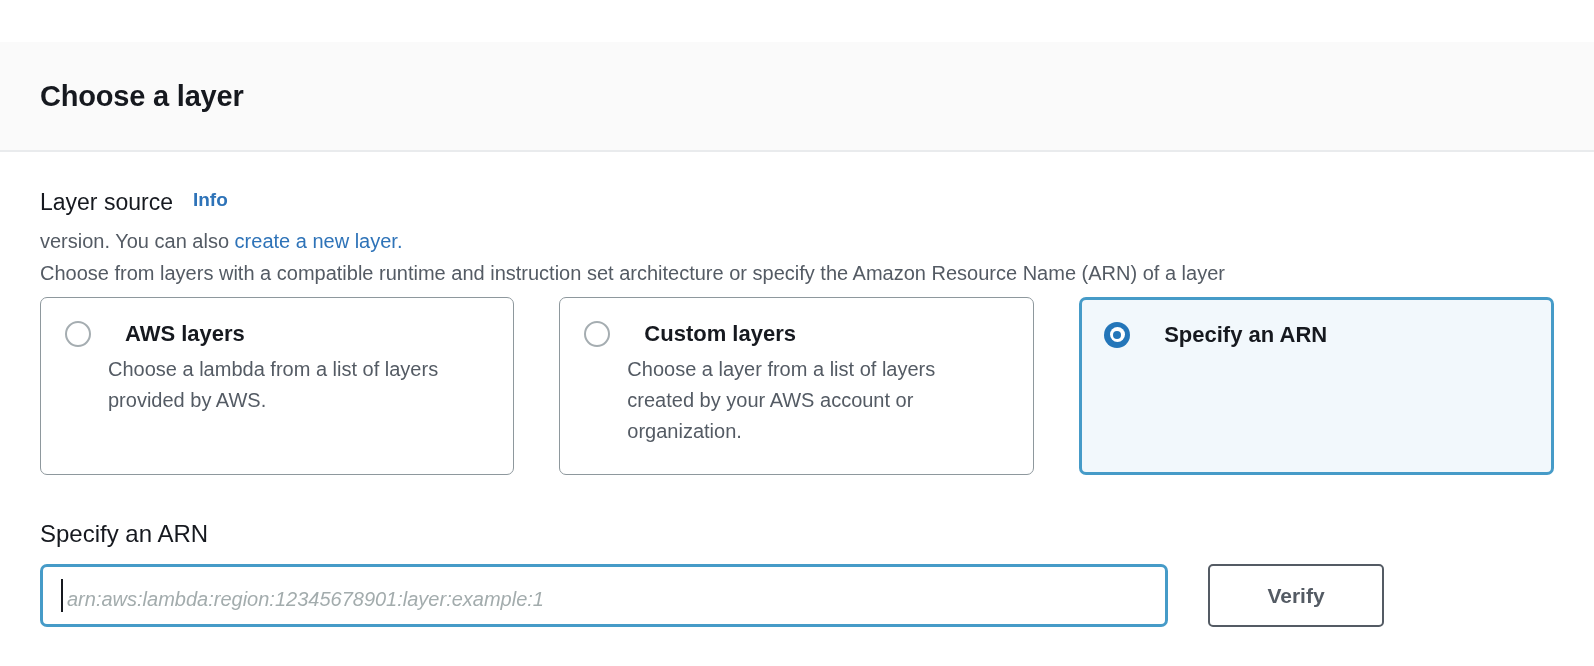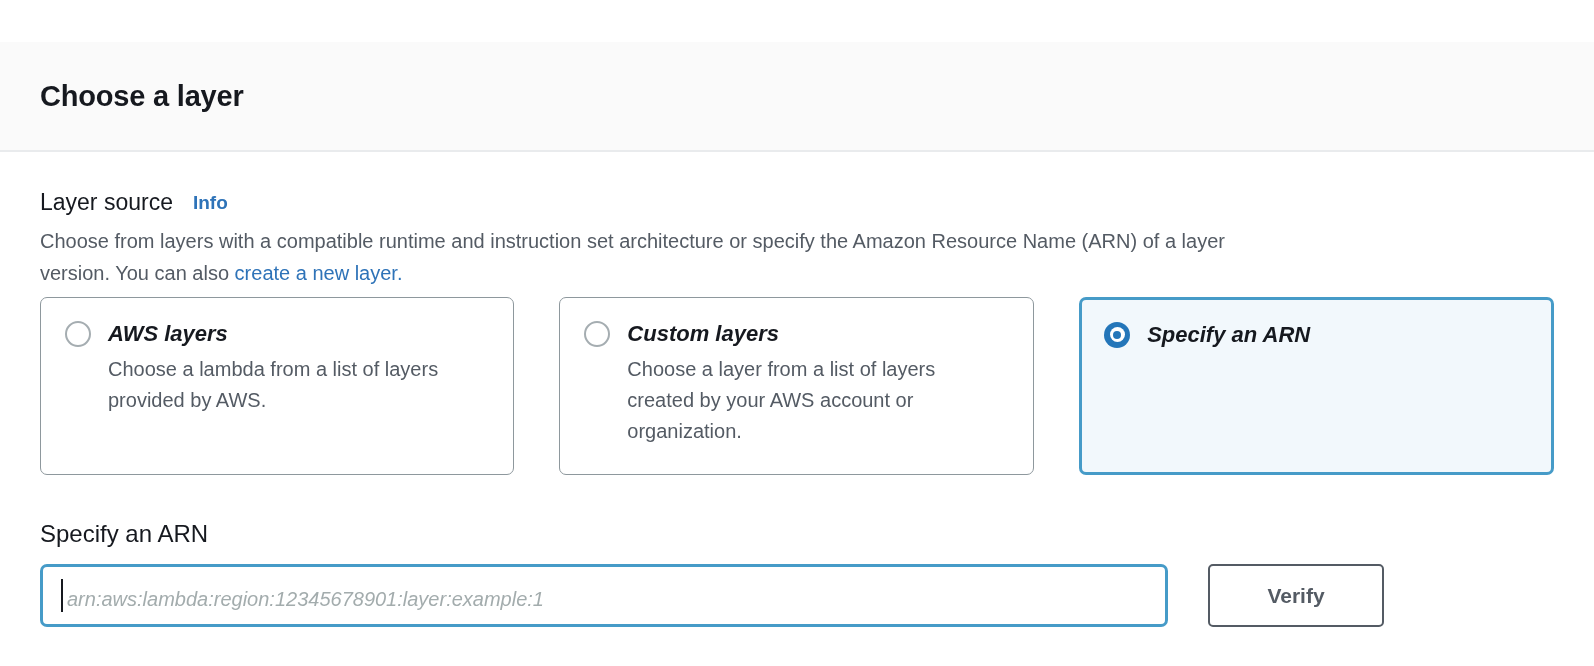--- a/index.html
+++ b/index.html
@@ -23,21 +23,21 @@
     font-size: 29px;
     font-weight: 700;
     color: #16191f;
     letter-spacing: -0.2px;
   }
   
   .main { padding: 0 40px; }
   .label-row {
     margin-top: 37px;
     display: flex;
-    align-items: center;
+    align-items: flex-start;
   }
   .field-label {
     font-size: 23px;
     font-weight: 400;
     color: #16191f;
   }
   .info-link {
     margin-left: 20px;
     font-size: 19px;
     font-weight: 700;
@@ -72,22 +72,21 @@
     cursor: pointer;
   }
   .option-card.selected {
     border: 3px solid #469bc8;
     background: #f2f8fc;
     padding: 21.5px 22.5px 0 22.5px;
   }
   .card-title-row {
     display: flex;
     align-items: center;
-    gap: 17px;
-    font-style: italic;
+    gap: 34px;
   }
   .radio-outer {
     width: 26px; height: 26px;
     border: 2px solid #a5adb1;
     border-radius: 50%;
     background: #ffffff;
     flex: none;
   }
   .radio-selected {
     width: 26px; height: 26px;
@@ -184,22 +183,22 @@
 </header>
 
 <main class="main">
 
   <div class="label-row">
     <span class="field-label">Layer source</span>
     <a class="info-link">Info</a>
   </div>
 
   <div class="field-desc">
+    <div><span>version. You can also </span><a class="text-link">create a new layer.</a></div>
     <div>Choose from layers with a compatible runtime and instruction set architecture or specify the Amazon Resource Name (ARN) of a layer</div>
-    <div><span>version. You can also </span><a class="text-link">create a new layer.</a></div>
   </div>
 
   <div class="cards-row">
 
     <div class="option-card">
       <div class="card-title-row">
         <span class="radio-outer"></span>
         <span class="card-title">AWS layers</span>
       </div>
       <div class="card-desc">Choose a lambda from a list of layers provided by AWS.</div>

